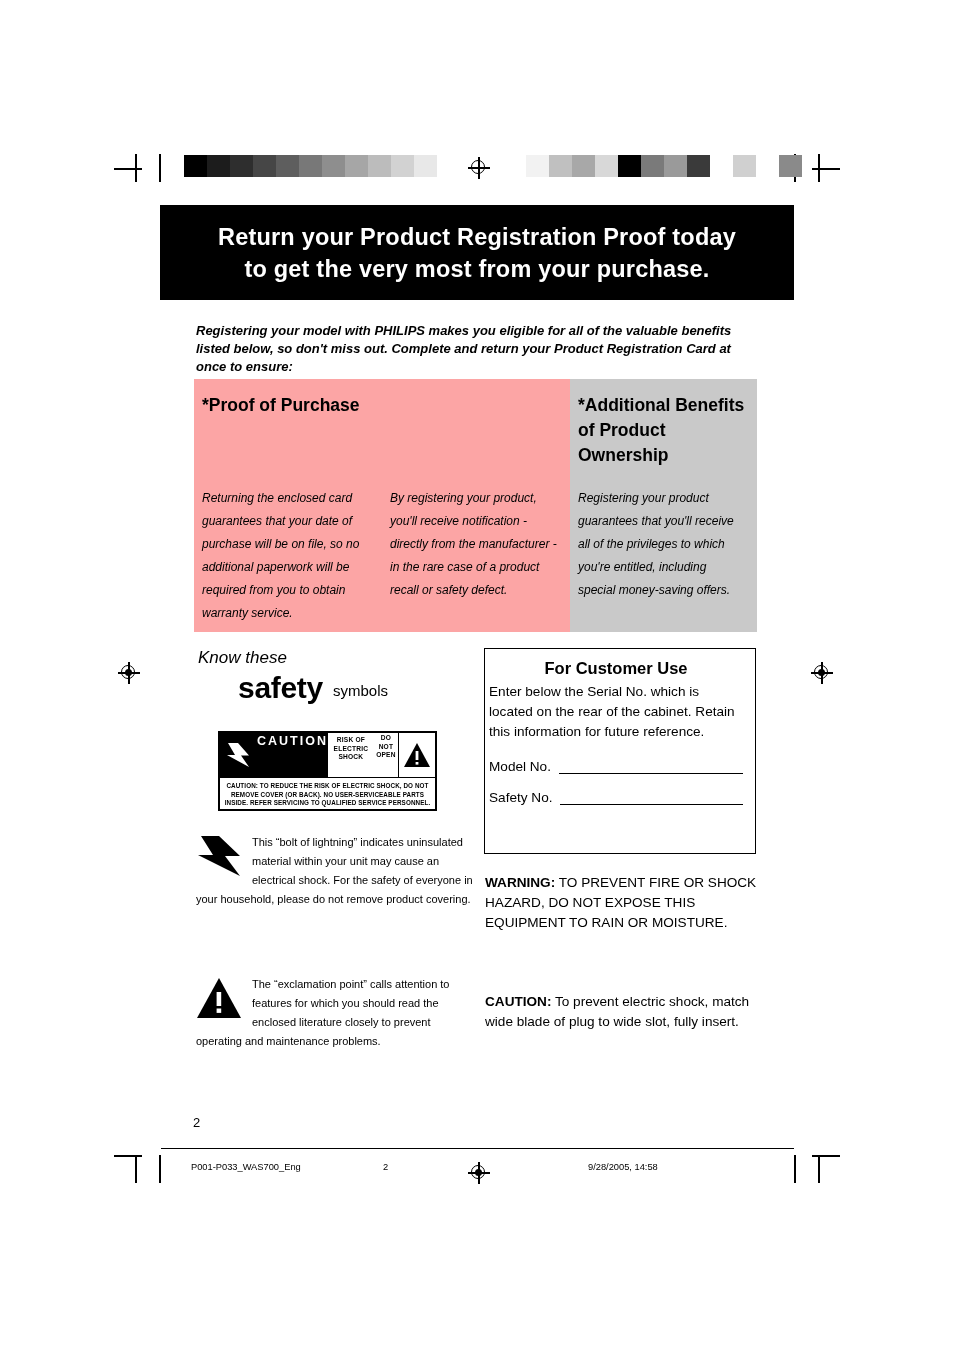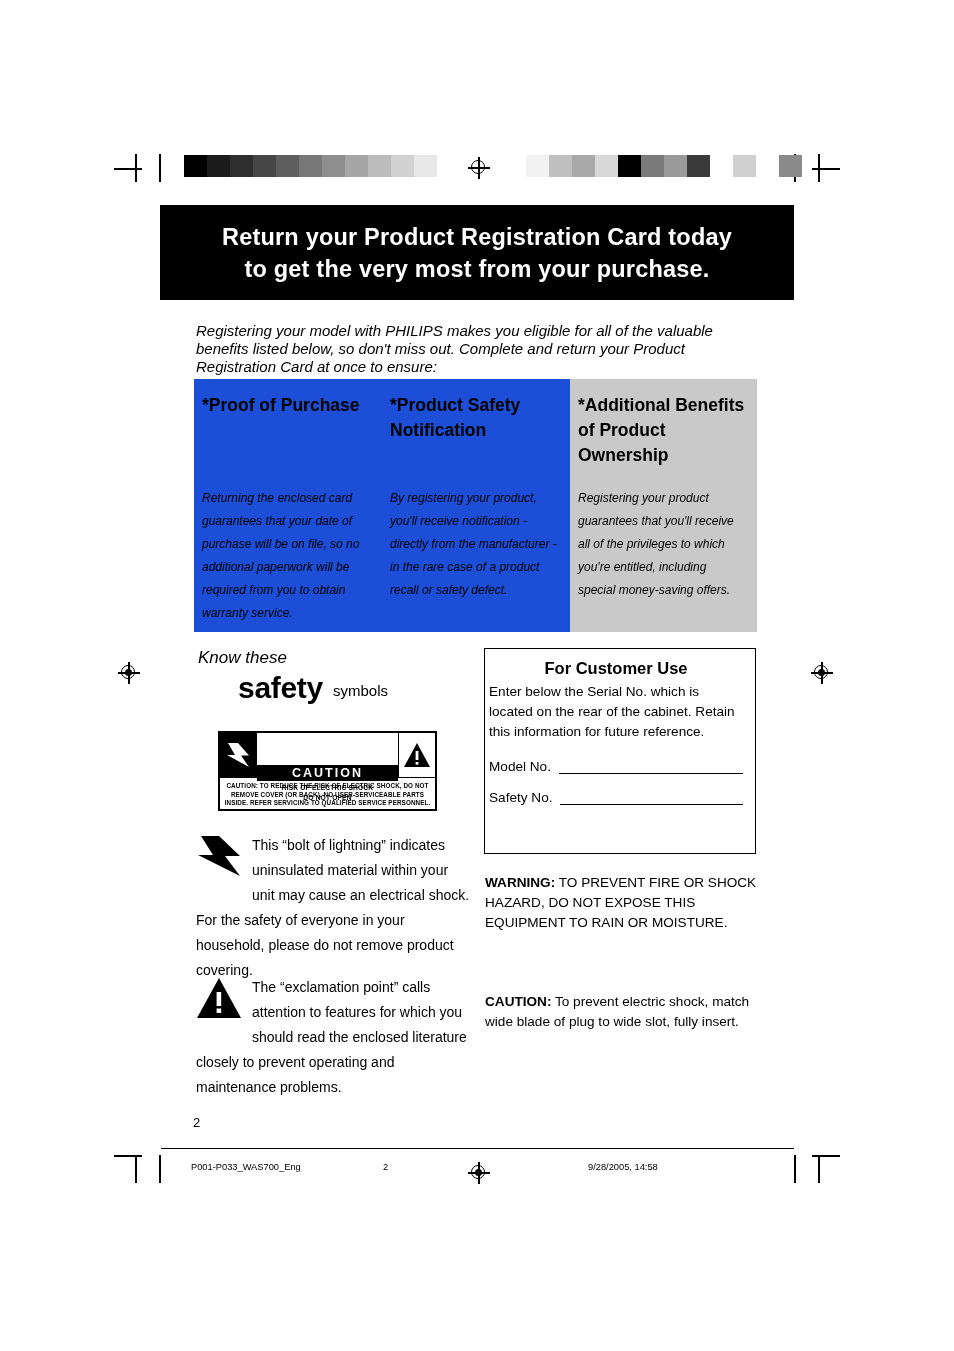--- a/index.html
+++ b/index.html
@@ -88,32 +88,33 @@
     white-space: nowrap;
   }
 
   
   .intro {
     position: absolute;
     left: 196px;
     top: 322px;
     width: 564px;
     font-style: italic;
-    font-size: 15px;
+    font-size: 13px;
     line-height: 18px;
+    font-weight: bold;
   }
 
   
   .panel {
     position: absolute;
     left: 194px;
     top: 379px;
     width: 563px;
     height: 253px;
-    background: #1d4ed8;
+    background: #fca5a5;
     display: flex;
   }
   .panel-col {
     box-sizing: border-box;
     padding: 14px 12px 0 8px;
     position: relative;
   }
   .panel-col.c1 { width: 188px; }
   .panel-col.c2 { width: 188px; }
   .panel-col.c3 { width: 187px; background: #c9c9c9; }
@@ -179,22 +180,20 @@
     width: 36px;
     background: #000;
     display: flex;
     align-items: center;
     justify-content: center;
     border-right: 1.5px solid #000;
   }
   .cb-mid {
     flex: 1;
     display: flex;
-    flex-direction: column;
-    margin-top: 32px;
   }
   .cb-caution-label {
     background: #000;
     color: #fff;
     font-size: 12.5px;
     font-weight: bold;
     letter-spacing: 2px;
     text-align: center;
     padding: 1px 0 1px;
     line-height: 14px;
@@ -224,22 +223,22 @@
   }
 
   
   .bolt-svg { display: block; }
   .tri-svg  { display: block; }
 
   
   .sym-block {
     position: absolute;
     width: 278px;
-    font-size: 14px;
-    line-height: 25px;
+    font-size: 11px;
+    line-height: 19px;
   }
   .sym-icon {
     float: left;
     margin: 2px 10px 2px 0;
   }
   #bolt-para { left: 196px; top: 833px; }
   #excl-para { left: 196px; top: 975px; }
 
   
   .cust-box {
@@ -382,33 +381,32 @@
 
 <div class="crop" style="left:114px; top:1155px; width:28px; height:1.6px;"></div>
 <div class="crop" style="left:135px; top:1155px; width:1.6px; height:28px;"></div>
 <div class="crop" style="left:159px; top:1155px; width:1.6px; height:28px;"></div>
 
 <div class="crop" style="left:812px; top:1155px; width:28px; height:1.6px;"></div>
 <div class="crop" style="left:818px; top:1155px; width:1.6px; height:28px;"></div>
 <div class="crop" style="left:794px; top:1155px; width:1.6px; height:28px;"></div>
 
 <div class="banner">
-  <div class="banner-line">Return your Product Registration Card today</div>
+  <div class="banner-line">Return your Product Registration Proof today</div>
   <div class="banner-line">to get the very most from your purchase.</div>
 </div>
 
 <div class="intro">Registering your model with PHILIPS makes you eligible for all of the valuable benefits listed below, so don't miss out. Complete and return your Product Registration Card at once to ensure:</div>
 
 <div class="panel">
   <div class="panel-col c1">
     <div class="panel-h">*Proof of Purchase</div>
     <div class="panel-body">Returning the enclosed card guarantees that your date of purchase will be on file, so no additional paperwork will be required from you to obtain warranty service.</div>
   </div>
   <div class="panel-col c2">
-    <div class="panel-h">*Product Safety Notification</div>
     <div class="panel-body">By registering your product, you'll receive notification - directly from the manufacturer - in the rare case of a product recall or safety defect.</div>
   </div>
   <div class="panel-col c3">
     <div class="panel-h">*Additional Benefits of Product Ownership</div>
     <div class="panel-body">Registering your product guarantees that you'll receive all of the privileges to which you're entitled, including special money-saving offers.</div>
   </div>
 </div>
 
 <div class="know">Know these</div>
 <div class="safety-word">safety</div>

